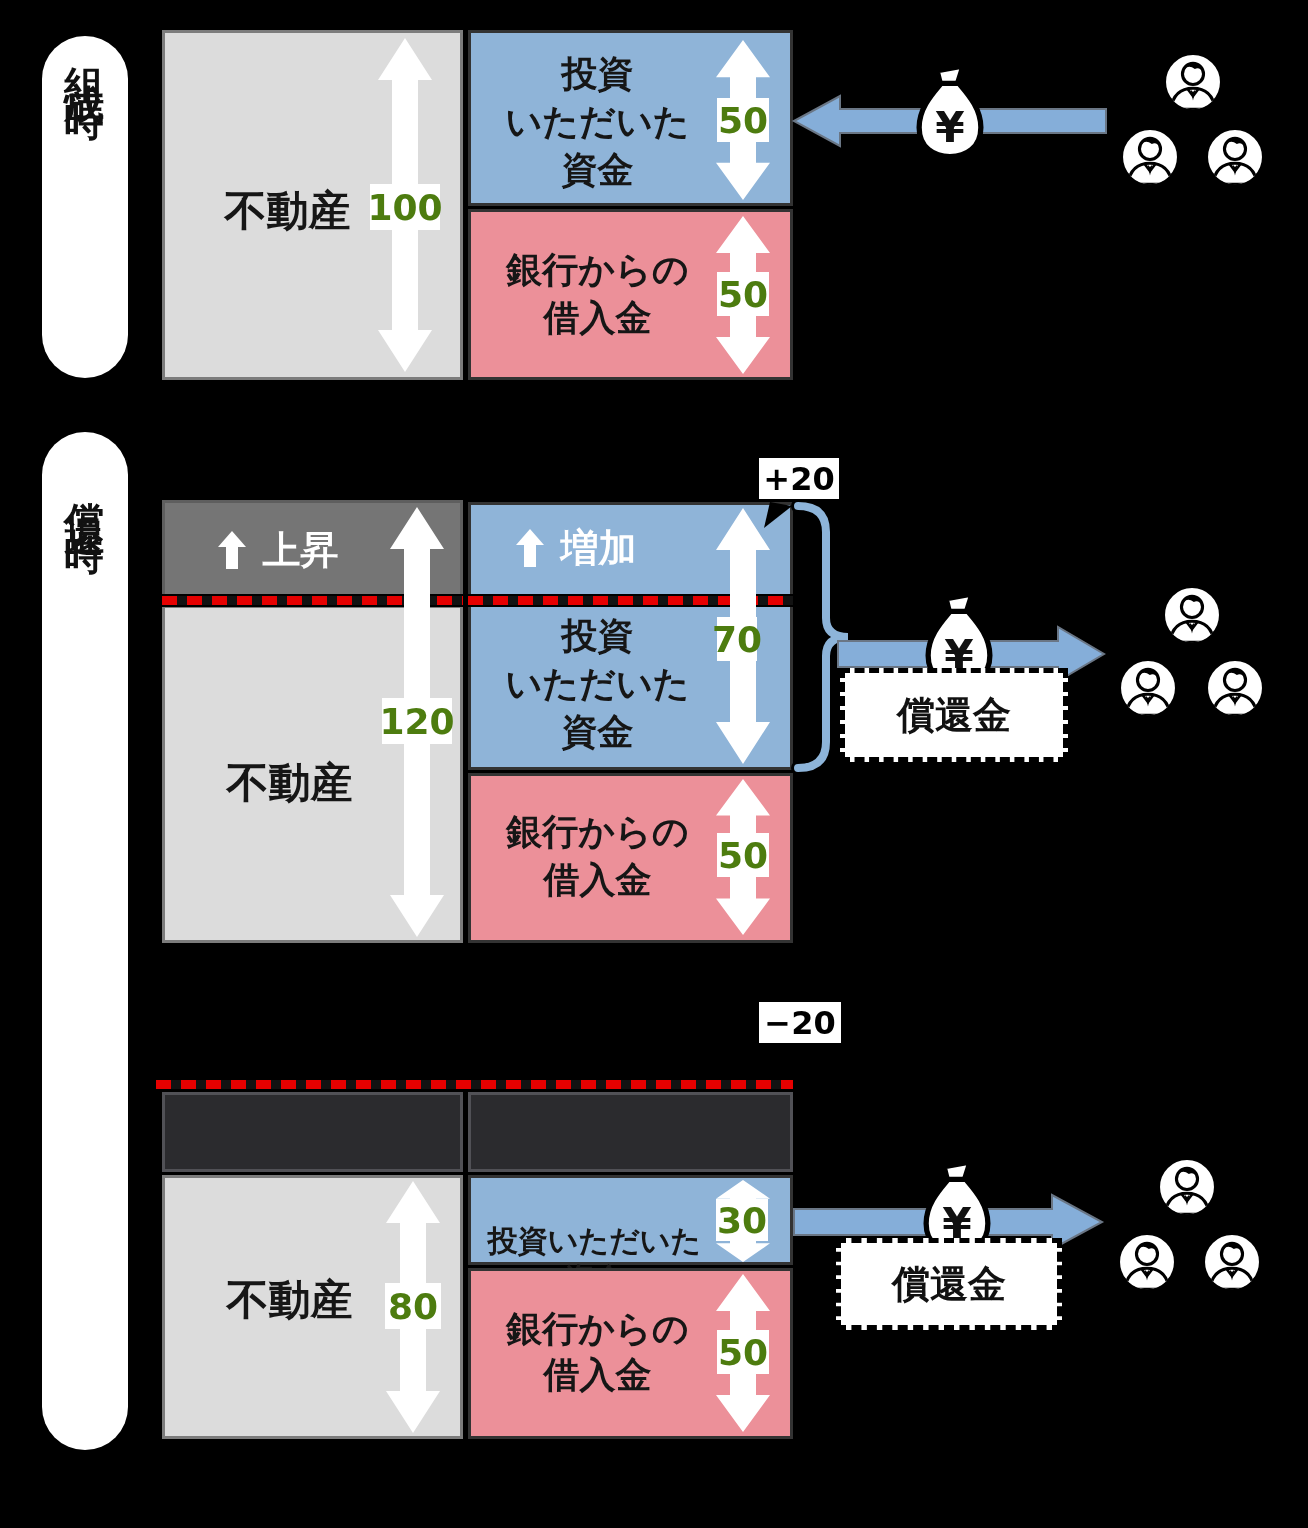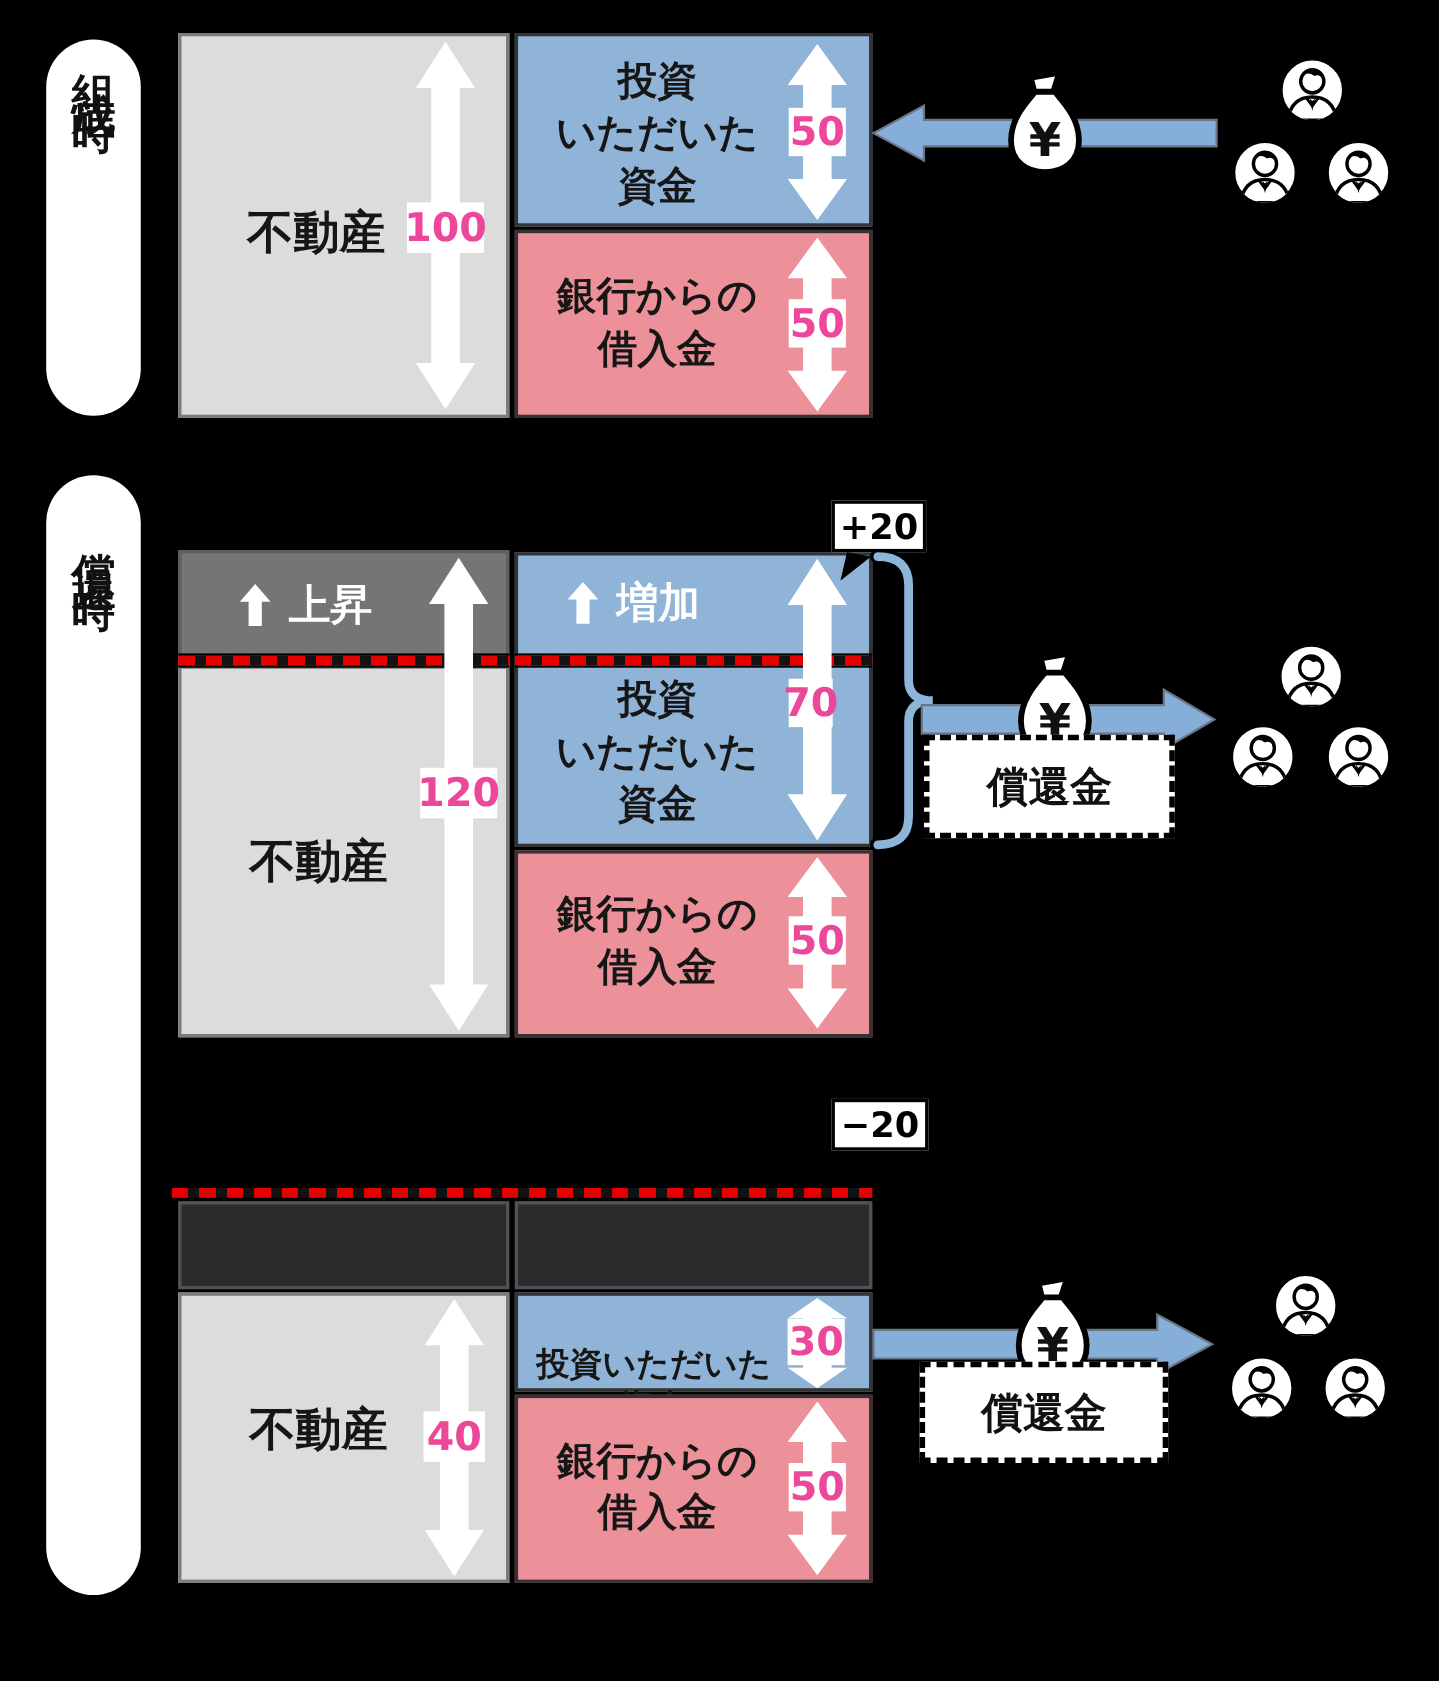--- a/index.html
+++ b/index.html
@@ -13,21 +13,21 @@
   .equity{background:#8fb4d8;border:3px solid #333;}
   .debt{background:#ec9099;border:3px solid #333;}
   .risebox{background:#757575;border:3px solid #5e5e5e;}
   .fallbox{background:#2b2b2e;border:3px solid #515156;}
   .pill{position:absolute;background:#fff;border-radius:44px;display:flex;justify-content:center;}
   .pill span{writing-mode:vertical-rl;text-orientation:upright;font-weight:bold;font-size:40px;
     letter-spacing:16px;color:#111;}
   .pill.toppad{align-items:flex-start;}
   .pill.toppad span{padding-top:38px;}
   .lbl{position:absolute;font-weight:bold;color:#161616;white-space:pre-line;text-align:center;}
-  .vlabel{position:absolute;background:#fff;color:#ec4899;font-weight:bold;font-size:36px;
+  .vlabel{position:absolute;background:#fff;color:#4d7c0f;font-weight:bold;font-size:36px;
     display:flex;align-items:center;justify-content:center;}
   .redline{position:absolute;height:13px;
     background:repeating-linear-gradient(90deg,#e60000 0 15px,#121212 15px 25px);
     border-top:2px solid #000;border-bottom:2px solid #000;box-sizing:border-box;}
   .dashedbox{position:absolute;background:#fff;border:5px dashed #000;display:flex;
     align-items:center;justify-content:center;}
   .dashedbox span{font-weight:bold;color:#111;text-align:center;white-space:pre-line;}
   .callout{position:absolute;background:#fff;border:3px solid #000;display:flex;align-items:center;
     justify-content:center;font-weight:bold;font-size:32px;color:#000;box-sizing:border-box;}
   .changerow{position:absolute;display:flex;align-items:center;justify-content:center;gap:16px;
@@ -189,21 +189,21 @@
   </svg>
 
   <div class="box fallbox" style="left:162px;top:1092px;width:301px;height:80px;"></div>
   <div class="box fallbox" style="left:468px;top:1092px;width:325px;height:80px;"></div>
 
   <div class="box asset" style="left:162px;top:1175px;width:301px;height:264px;"></div>
   <div class="lbl" style="left:202px;top:1272px;width:175px;font-size:42px;">不動産</div>
   <svg class="abs dbl" width="60" height="256" style="left:383px;top:1179px;">
       <polygon points="30,2 57,44 43,44 43,212 57,212 30,254 3,212 17,212 17,44 3,44" fill="#fff"></polygon>
     </svg>
-  <div class="vlabel" style="left:385px;top:1283px;width:56px;height:46px;">40</div>
+  <div class="vlabel" style="left:385px;top:1283px;width:56px;height:46px;">80</div>
 
   <div class="box equity" style="left:468px;top:1175px;width:325px;height:90px;"></div>
   <div class="lbl" style="left:472px;top:1182px;width:245px;font-size:30px;line-height:38px;margin-top:40px;">投資いただいた
 資金</div>
   <svg class="abs dbl" width="60" height="86" style="left:713px;top:1178px;">
       <polygon points="30,2 57,20.64 43,20.64 43,65.36 57,65.36 30,84 3,65.36 17,65.36 17,20.64 3,20.64" fill="#fff"></polygon>
     </svg>
   <div class="vlabel" style="left:716px;top:1199px;width:52px;height:42px;">30</div>
 
   <div class="box debt" style="left:468px;top:1268px;width:325px;height:171px;"></div>

